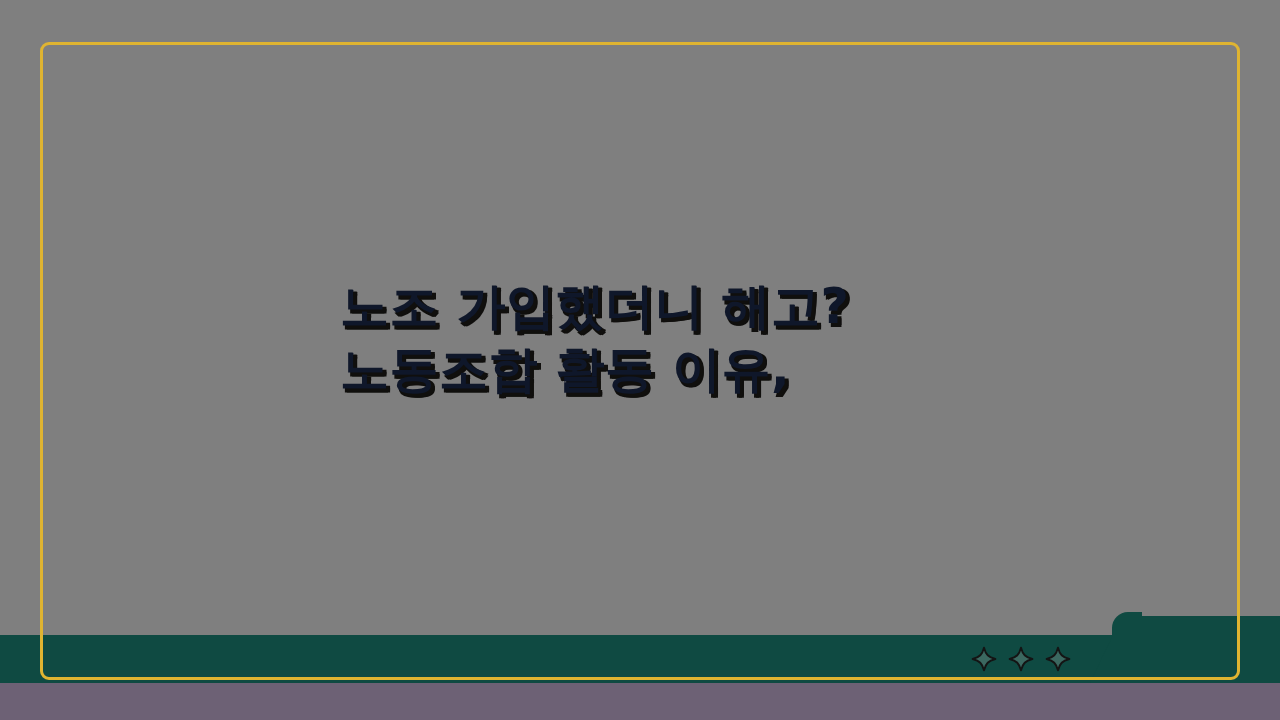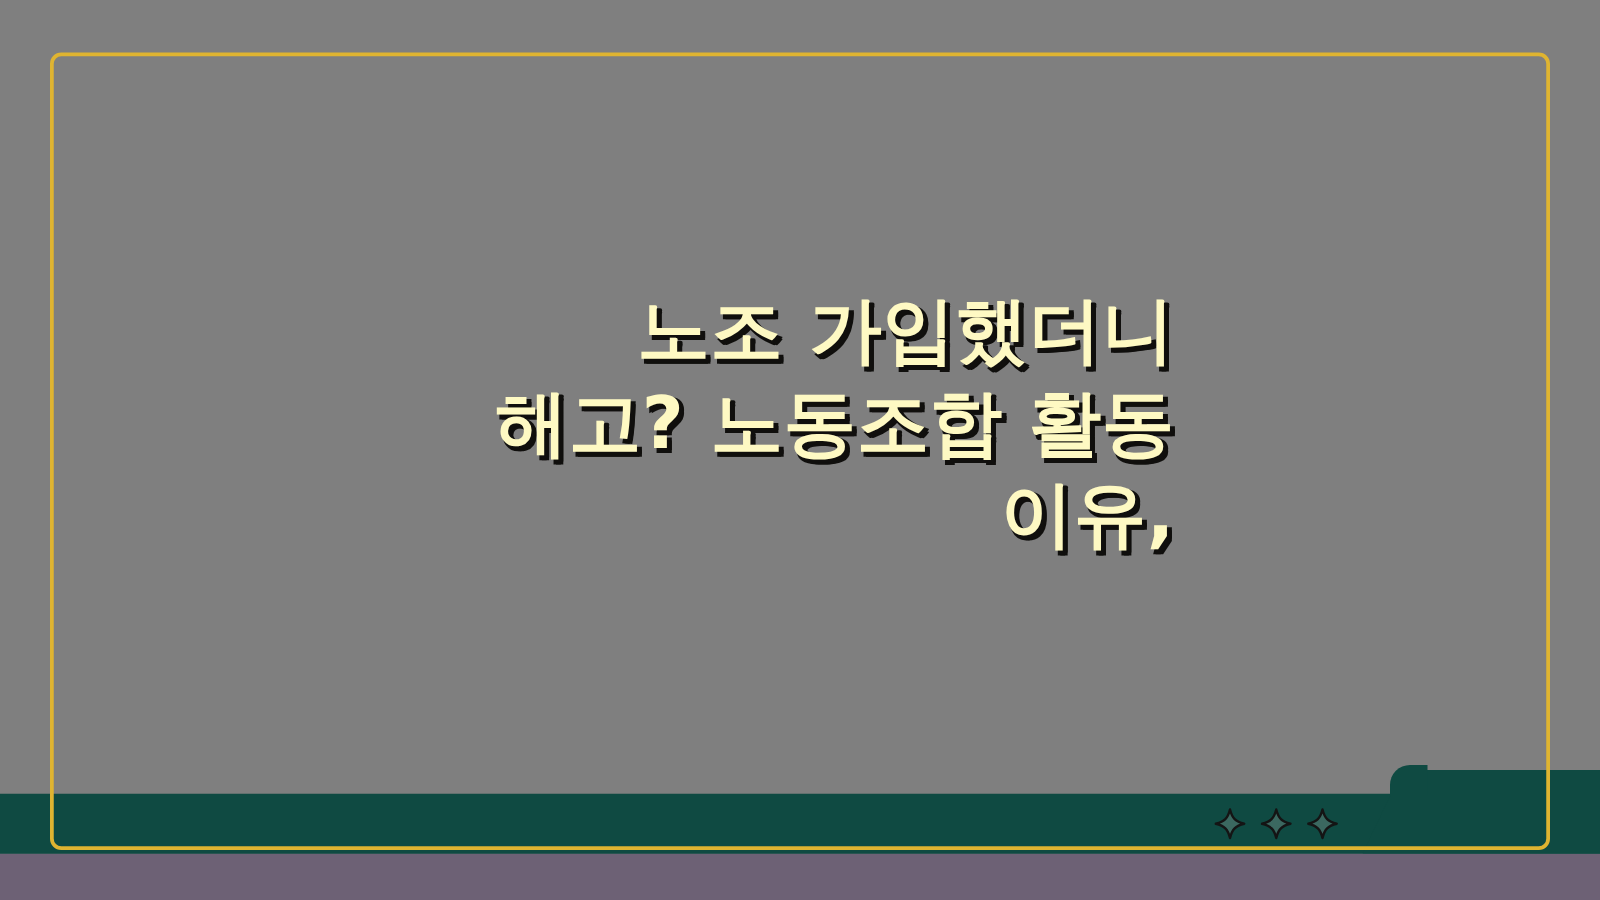--- a/index.html
+++ b/index.html
@@ -99,26 +99,26 @@
     left: 40px;
     top: 42px;
     width: 1200px;
     height: 593px;
     display: flex;
     align-items: center;
     justify-content: center;
   }
   .title {
     width: 600px;
-    text-align: right;
+    text-align: left;
     font-family: "DejaVu Sans", "Liberation Sans", sans-serif;
     font-weight: bold;
-    font-size: 58px;
+    font-size: 49px;
     line-height: 1.27;
-    color: #fef9c3;
+    color: #0f172a;
     letter-spacing: 0.5px;
     text-shadow:
        3px 3px 0 #100f0d,
        4px 4px 0 #100f0d,
        2px 4px 0 #100f0d,
        4px 2px 0 #100f0d;
     white-space: normal;
     word-break: keep-all;
   }
 </style>

